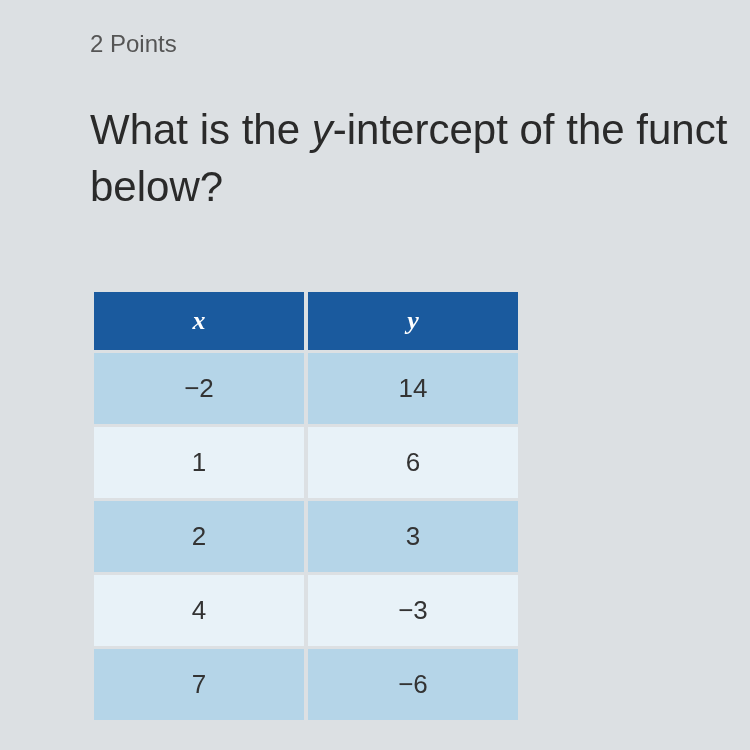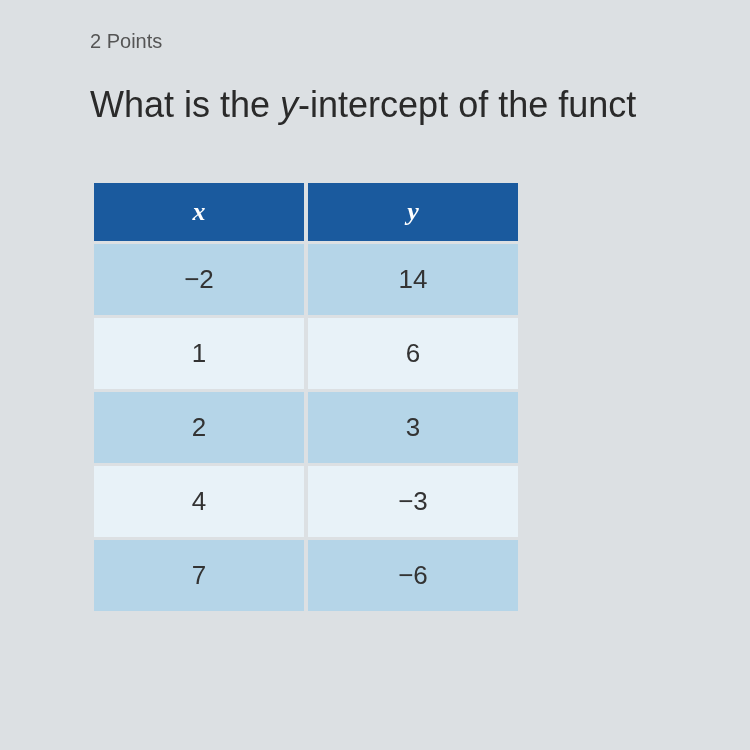--- a/index.html
+++ b/index.html
@@ -10,30 +10,30 @@
     body {
       width: 750px;
       height: 750px;
       background: #dce0e3;
       font-family: Arial, sans-serif;
       padding: 30px 0 0 90px;
       color: #333;
       overflow: hidden;
     }
     .points-label {
-      font-size: 20px;
+      font-size: 24px;
       color: #555;
-      margin-bottom: 28px;
+      margin-bottom: 44px;
       font-weight: 400;
     }
     .question-text {
-      font-size: 36px;
+      font-size: 42px;
       color: #2a2a2a;
       line-height: 1.35;
-      margin-bottom: 50px;
+      margin-bottom: 74px;
       font-weight: 400;
     }
     .question-text .italic {
       font-style: italic;
     }
     .data-table {
       border-collapse: separate;
       border-spacing: 4px 3px;
       background: #dce0e3;
     }
@@ -63,20 +63,21 @@
       background: #e8f2f8;
     }
   </style>
 </head>
 <body>
 
 <div class="points-label">2 Points</div>
 
 <div class="question-text">
   <span>What is the </span><span class="italic">y</span><span>-intercept of the funct</span><br>
+  <span>below?</span>
 </div>
 
 <table class="data-table">
   <thead>
     <tr>
       <th>x</th>
       <th>y</th>
     </tr>
   </thead>
   <tbody>

